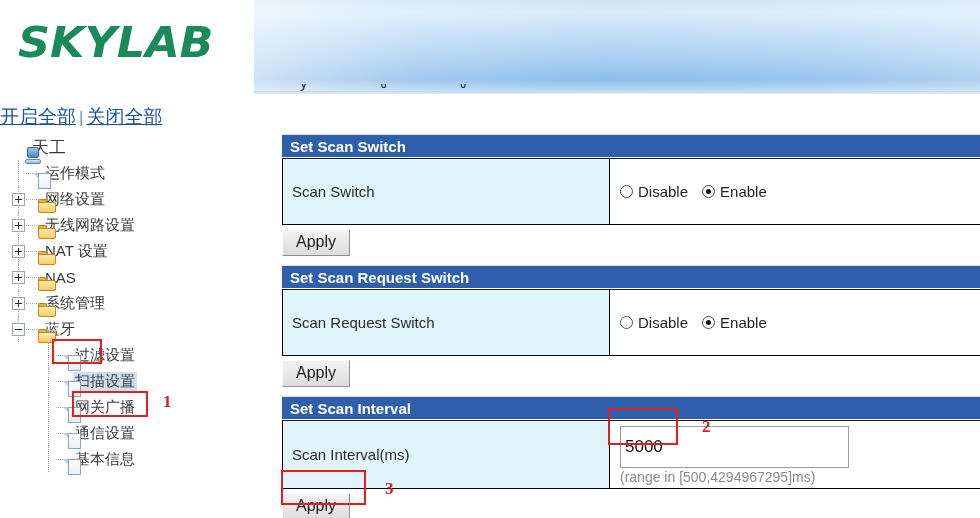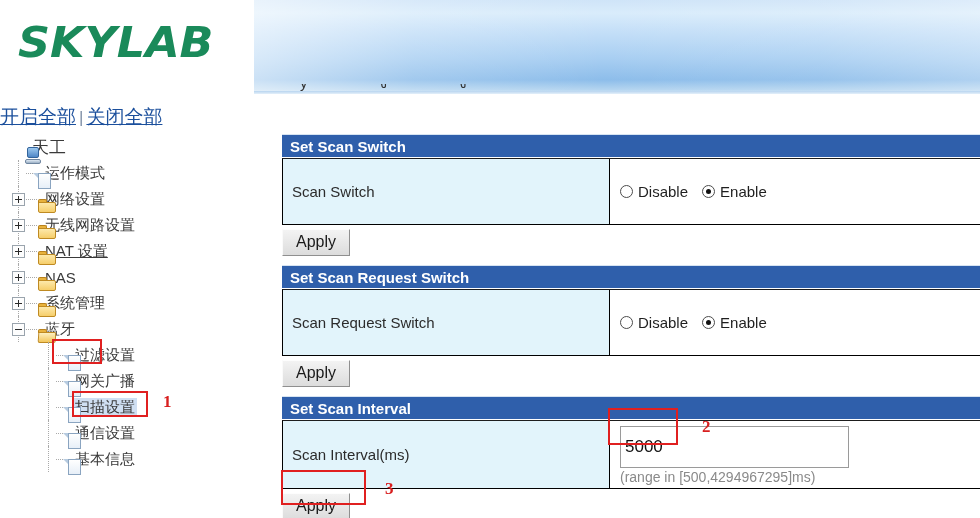--- a/index.html
+++ b/index.html
@@ -341,21 +341,21 @@
         <span class="ico"><span class="ico-folder"><span class="tab"></span><span class="body"></span></span></span>
         <span class="tlabel">网络设置</span>
       </div>
       <div class="tnode" style="padding-left: 0px;">
         <div class="guide"></div>
         <span class="expander plus"></span>
         <span class="dash"></span>
         <span class="ico"><span class="ico-folder"><span class="tab"></span><span class="body"></span></span></span>
         <span class="tlabel">无线网路设置</span>
       </div>
-      <div class="tnode" style="padding-left: 0px; text-decoration: underline;">
+      <div class="tnode" style="padding-left: 0px;">
         <div class="guide"></div>
         <span class="expander plus"></span>
         <span class="dash"></span>
         <span class="ico"><span class="ico-folder"><span class="tab"></span><span class="body"></span></span></span>
         <span class="tlabel">NAT 设置</span>
       </div>
       <div class="tnode" style="padding-left: 0px;">
         <div class="guide"></div>
         <span class="expander plus"></span>
         <span class="dash"></span>
@@ -381,28 +381,28 @@
         <span class="expander-spacer"></span>
         <span class="dash"></span>
         <span class="ico"><span class="ico-page"><span class="sheet"></span><span class="fold"></span></span></span>
         <span class="tlabel">过滤设置</span>
       </div>
       <div class="tnode" style="padding-left: 30px;">
         <div class="guide" style="left: 44px;"></div>
         <span class="expander-spacer"></span>
         <span class="dash"></span>
         <span class="ico"><span class="ico-page"><span class="sheet"></span><span class="fold"></span></span></span>
-        <span class="tlabel">网关广播</span>
+        <span class="tlabel selected">扫描设置</span>
       </div>
       <div class="tnode" style="padding-left: 30px;">
         <div class="guide" style="left: 44px;"></div>
         <span class="expander-spacer"></span>
         <span class="dash"></span>
         <span class="ico"><span class="ico-page"><span class="sheet"></span><span class="fold"></span></span></span>
-        <span class="tlabel selected">扫描设置</span>
+        <span class="tlabel">网关广播</span>
       </div>
       <div class="tnode" style="padding-left: 30px;">
         <div class="guide" style="left: 44px;"></div>
         <span class="expander-spacer"></span>
         <span class="dash"></span>
         <span class="ico"><span class="ico-page"><span class="sheet"></span><span class="fold"></span></span></span>
         <span class="tlabel">通信设置</span>
       </div>
       <div class="tnode" style="padding-left: 30px;">
         <div class="guide" style="left: 44px;"></div>

